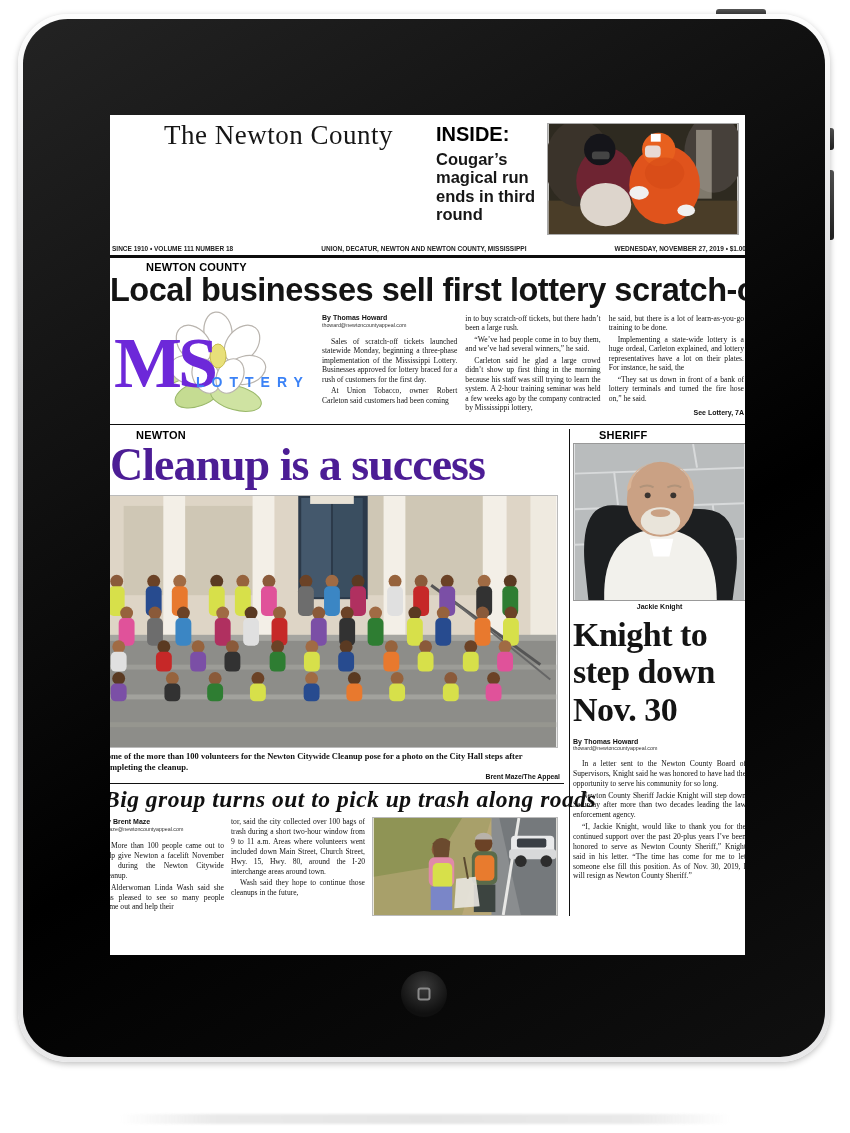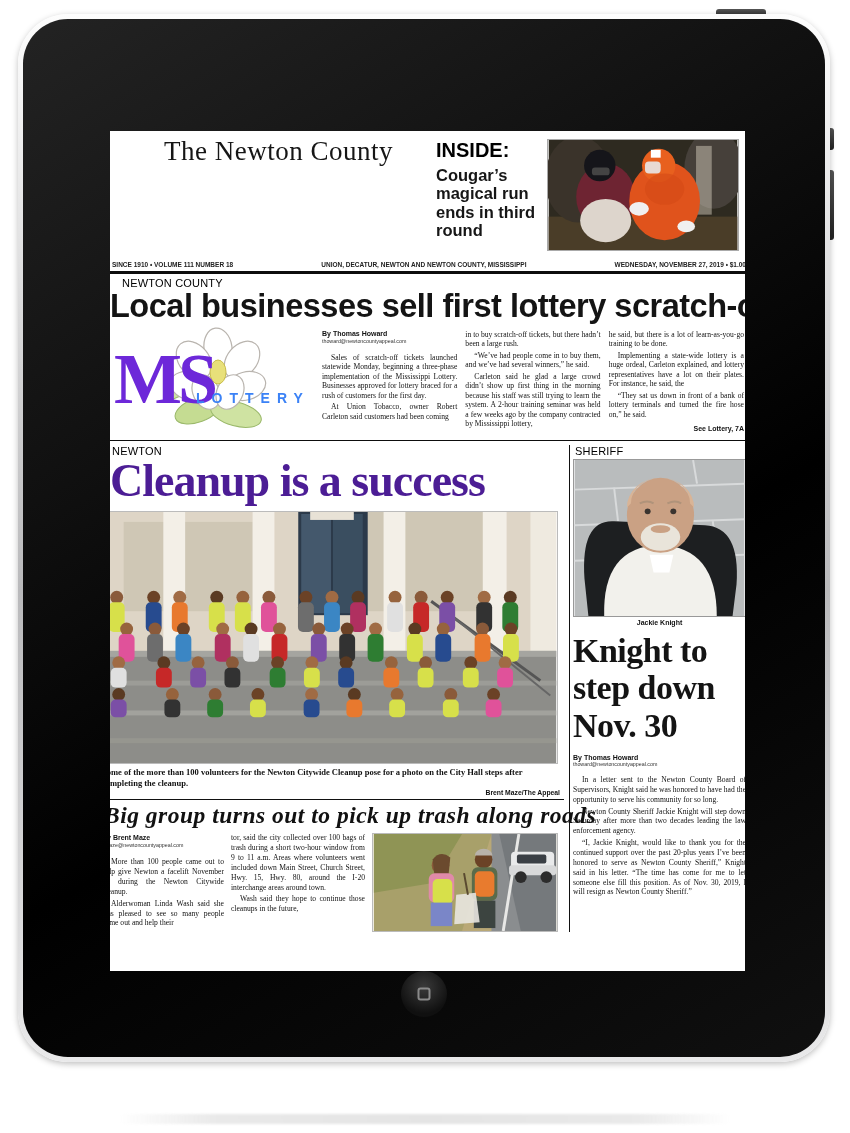--- a/index.html
+++ b/index.html
@@ -9,21 +9,21 @@
   
   .side-btn { position:absolute; background:linear-gradient(180deg,#555,#222); border-radius:3px; }
   #power-btn { left:716px; top:9px; width:50px; height:10px; }
   #mute-btn  { left:824px; top:128px; width:10px; height:22px; }
   #vol-btn   { left:824px; top:170px; width:10px; height:70px; }
   .tablet { position:absolute; left:18px; top:14px; width:812px; height:1048px;
             border-radius:50px; background:linear-gradient(180deg,#fdfdfd,#b9b9bb 55%,#e9e9ea);
             box-shadow:0 2px 6px rgba(0,0,0,.25); }
   .bezel { position:absolute; left:5px; top:5px; right:5px; bottom:5px; border-radius:45px;
            background:linear-gradient(150deg,#232323,#000 60%,#101010); }
-  .screen { position:absolute; left:87px; top:112px; width:635px; height:840px; background:#fff; overflow:hidden; }
+  .screen { position:absolute; left:87px; top:96px; width:635px; height:840px; background:#fff; overflow:hidden; }
   .home { position:absolute; left:50%; bottom:40px; transform:translateX(-50%);
           width:46px; height:46px; border-radius:50%;
           background:radial-gradient(circle at 50% 35%,#3a3a3a,#101010 70%); cursor:pointer; }
   .home-sq { position:absolute; left:50%; top:50%; transform:translate(-50%,-50%);
              width:13px; height:13px; border:2px solid #8a8a8a; border-radius:3px; }
   .reflection { position:absolute; left:120px; top:1114px; width:610px; height:10px;
                 background:linear-gradient(90deg,transparent,#d9d9d9 15%,#cfcfcf 50%,#d9d9d9 85%,transparent);
                 opacity:.55; filter:blur(1px); border-radius:4px; }
 
   
@@ -37,21 +37,21 @@
   .inside { position:absolute; left:336px; top:8px; width:102px; }
   .inside-label { font-size:20px; font-weight:700; }
   .inside-text { font-size:16.5px; font-weight:700; line-height:1.12; color:#161616; margin-top:4px; }
   .football { position:absolute; left:447px; top:8px; width:192px; height:112px; border:1px solid #aaa; }
 
   
   .dateline { display:flex; justify-content:space-between; align-items:flex-end; padding:0 4px 3px 12px;
               border-bottom:3px solid #0d0d0d; font-size:6.5px; font-weight:700; color:#222; }
 
   
-  .label { font-size:11px; font-weight:400; padding-left:12px; letter-spacing:.2px; }
+  .label { font-size:11px; font-weight:700; padding-left:12px; letter-spacing:.2px;margin-left:24px; }
   .sect-rule { border-top:1.5px solid #0d0d0d; margin-top:6px; }
 
   
   .lottery { padding:3px 6px 0 10px; }
   .headline1 { font-size:33px; font-weight:700; letter-spacing:-.5px; line-height:1.05;
                transform:scaleX(.985); transform-origin:left; white-space:nowrap; color:#141414; }
   .lot-row { display:flex; gap:8px; margin-top:6px; }
   .lot-logo { position:relative; width:204px; height:98px; flex:0 0 auto; }
   .ms { position:absolute; left:4px; top:8px; font-family:"Liberation Serif",serif; font-weight:700; font-size:72px; color:#6d28d9; letter-spacing:-4px; }
   .lotword { position:absolute; left:86px; bottom:22px; font-size:14px; font-weight:700; letter-spacing:7px; color:#3b82f6; }

